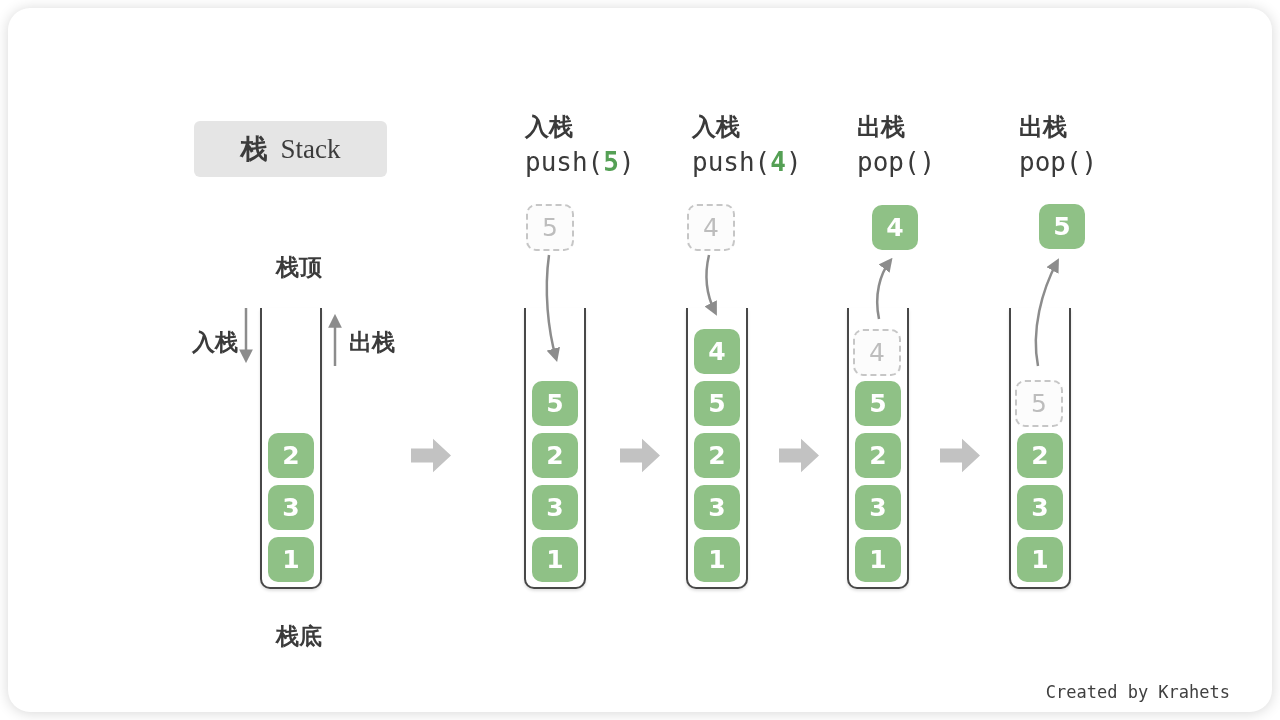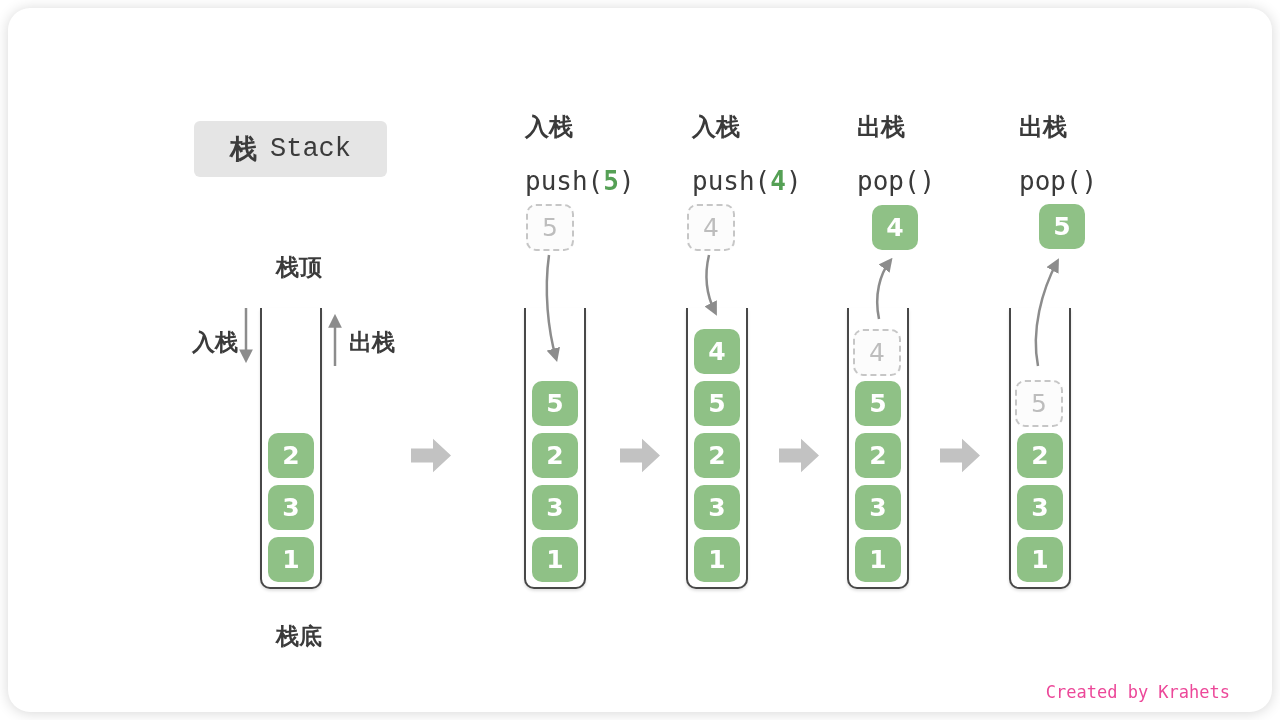--- a/index.html
+++ b/index.html
@@ -26,37 +26,37 @@
     width: 193px; height: 56px;
     background: #e5e5e5;
     border-radius: 6px;
     display: flex;
     align-items: center;
     justify-content: center;
     color: #3b3b3b;
     font-size: 27px;
   }
   .badge .cn { font-weight: 700; }
-  .badge .en { font-family: Liberation Mono, monospace; margin-left: 13px; }
+  .badge .en { font-family: Liberation Serif, serif; margin-left: 13px; }
 
   
   .lbl {
     position: absolute;
     color: #3b3b3b;
     font-size: 23px;
     font-weight: 700;
     white-space: nowrap;
   }
   .lbl-center { width: 62px; text-align: right; }
 
   
   .op { position: absolute; top: 104px; color: #3a3a3a; }
   .op .op-cn { font-size: 24px; font-weight: 600; line-height: 30px; }
   .op .op-code {
-    margin-top: 23px;
+    margin-top: 4px;
     font-family: "DejaVu Sans Mono", "Liberation Mono", monospace;
     font-size: 26px;
     line-height: 32px;
   }
   .op .op-code .arg { color: #55a055; font-weight: 700; }
 
   
   .well {
     position: absolute;
     top: 300px;
@@ -130,21 +130,21 @@
     width: 1280px; height: 720px;
     pointer-events: none;
   }
 
   .watermark {
     position: absolute;
     right: 42px;
     top: 674px;
     font-family: "DejaVu Sans Mono", "Liberation Mono", monospace;
     font-size: 17px;
-    color: #ec4899;
+    color: #404040;
   }
 </style>
 </head>
 <body>
 
 <div class="card">
 
   <div class="badge">
     <span class="cn">栈</span>
     <span class="en">Stack</span>

